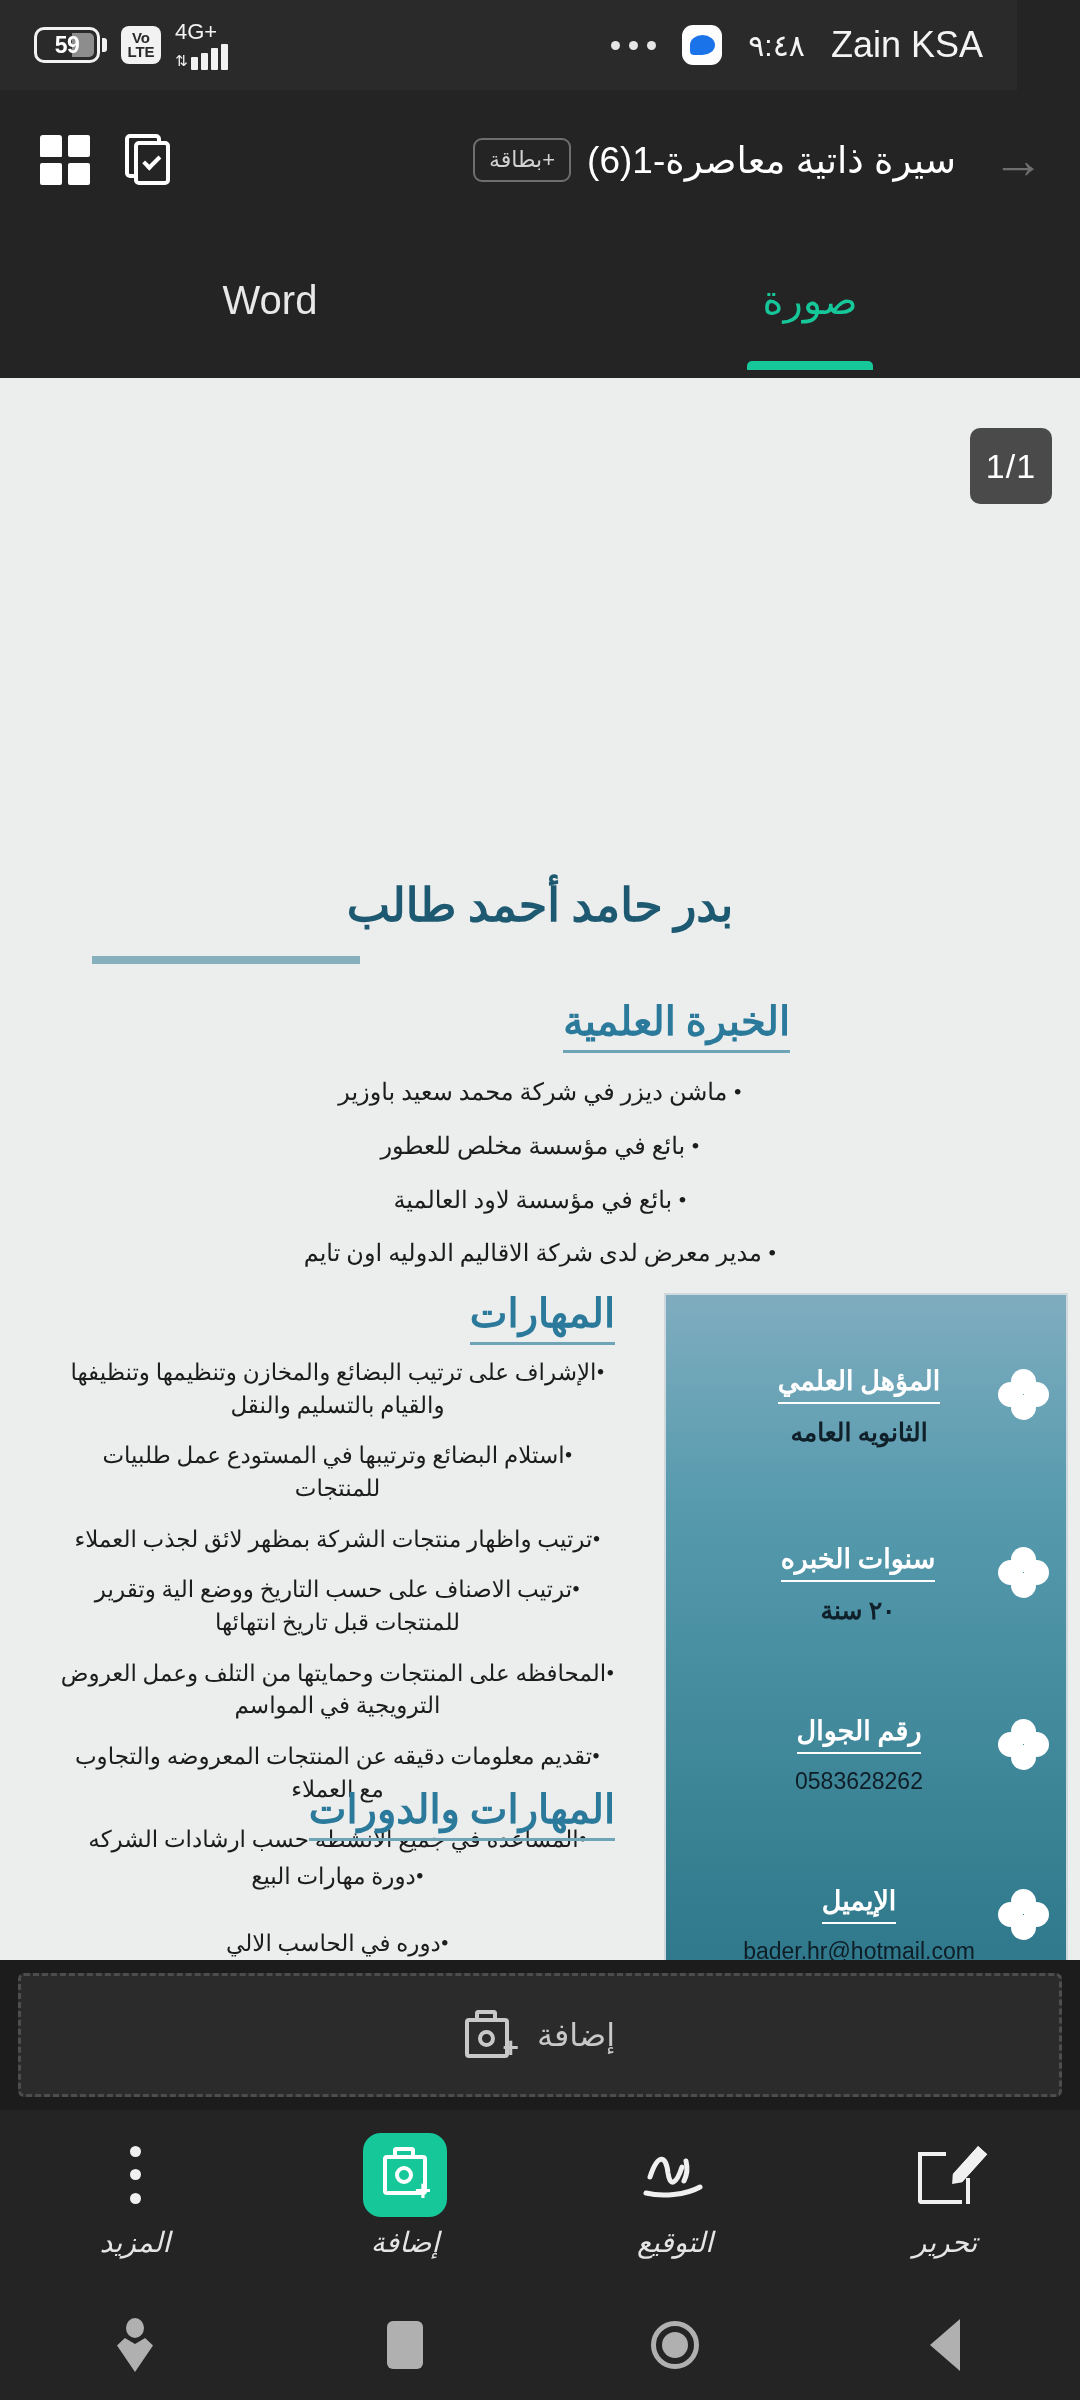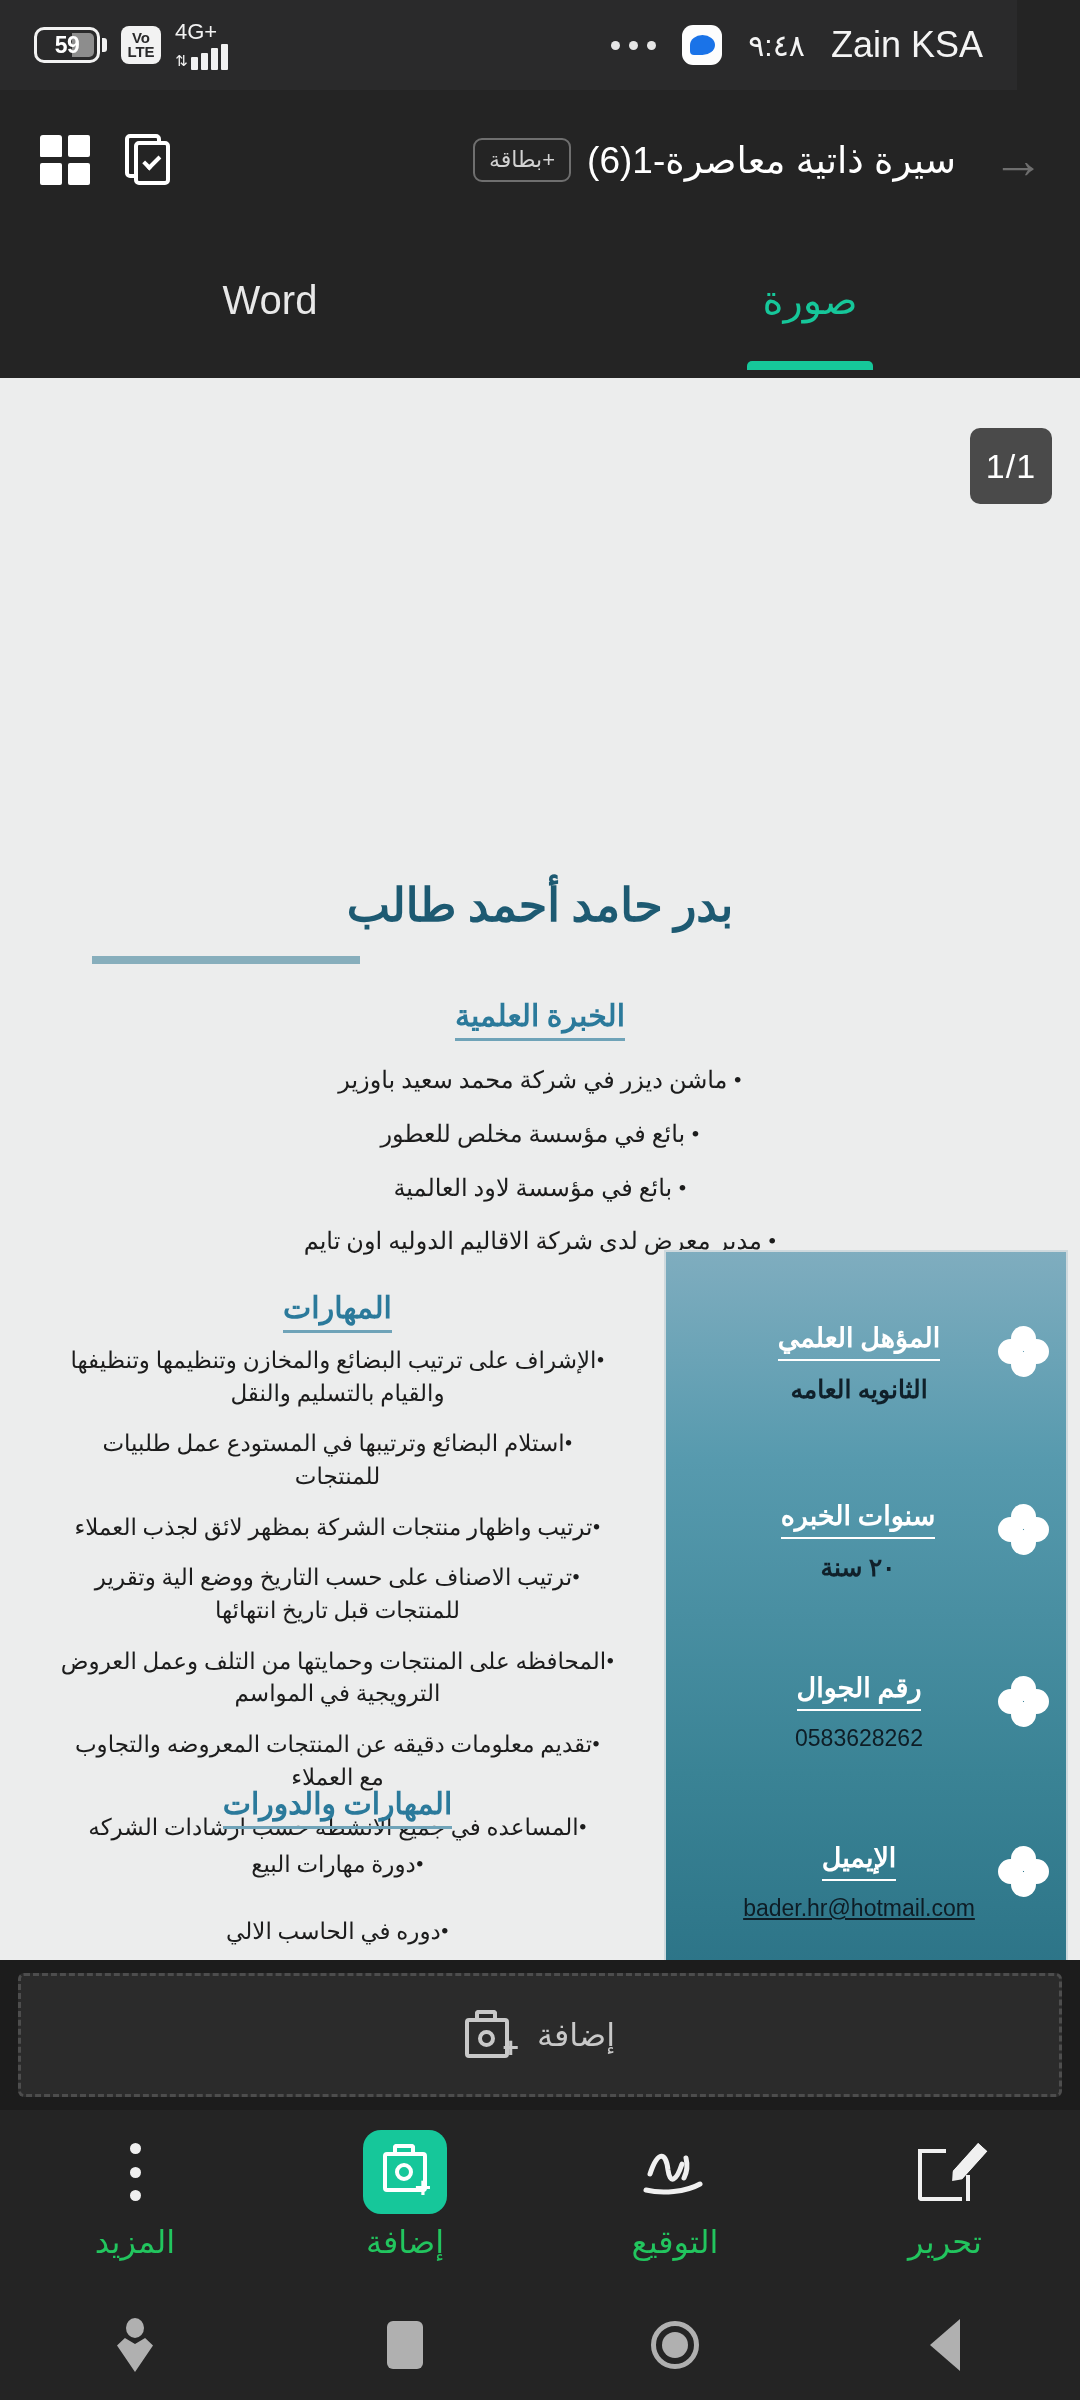--- a/index.html
+++ b/index.html
@@ -126,21 +126,21 @@
     direction: rtl; color: #1d5a72; font-size: 46px; font-weight: bold;
     font-family: "Liberation Serif", "DejaVu Serif", serif;
   }
   .name-rule {
     position: absolute; top: 578px; left: 92px; width: 268px; height: 8px;
     background: #87aebc;
   }
 
   
   .side-panel {
-    position: absolute; top: 872px; left: 664px; width: 404px; height: 950px;
+    position: absolute; top: 915px; left: 664px; width: 404px; height: 950px;
     background: linear-gradient(to bottom, #7fadbf 0%, #579aae 22%, #3a8395 55%, #1d6378 100%);
     border: 2px solid #cfd9dd;
     direction: rtl; color: #ffffff;
   }
   .sp-item {
     position: absolute; right: 14px; display: flex; align-items: flex-start; gap: 14px;
     width: 340px;
   }
   .clover { width: 54px; height: 54px; position: relative; flex-shrink: 0; margin-top: 4px; }
   .clover i {
@@ -161,21 +161,21 @@
     font-family: "Liberation Serif", "DejaVu Serif", serif;
   }
   .sp-value.plain { font-weight: normal; font-size: 23px; color: #0e1d26;
     font-family: "Liberation Sans", sans-serif; }
   .sp-value.link { text-decoration: underline; font-weight: normal; font-size: 23px;
     color: #0e1d26; font-family: "Liberation Sans", sans-serif; }
 
   
   .cv-col { position: absolute; direction: rtl; }
   .sec-head {
-    color: #2b7a9b; font-size: 30px; font-weight: bold; text-align: center;
+    color: #2b7a9b; font-size: 40px; font-weight: bold; 
     font-family: "Liberation Serif", "DejaVu Serif", serif;
   }
   .sec-head span { border-bottom: 3px solid #6fa3b8; padding-bottom: 5px; display: inline-block; }
   .bul-list { list-style: none; margin-top: 22px; }
   .bul-list li {
     font-size: 24px; color: #1c1c1c; line-height: 1.45; margin-bottom: 19px;
     text-align: center; font-family: "Liberation Serif", "DejaVu Serif", serif;
   }
   .bul-list li::before { content: "• "; }
 
@@ -217,21 +217,21 @@
     font-size: 28px; line-height: 1; font-weight: bold;
   }
 
   
   .action-bar {
     position: absolute; top: 2110px; left: 0; width: 1080px; height: 180px;
     background: #242424; display: flex; align-items: center; direction: rtl;
   }
   .act { flex: 1; display: flex; flex-direction: column; align-items: center;
          justify-content: center; gap: 18px; cursor: pointer; }
-  .act-label { color: #22c55e; font-size: 32px; }
+  .act-label { color: #e5e5e5; font-size: 28px; font-style: italic; }
   .act-ico { height: 66px; display: flex; align-items: center; justify-content: center; }
 
   .edit-ico { width: 54px; height: 58px; position: relative; }
   .edit-ico .sheet2 {
     position: absolute; left: 0; bottom: 0; width: 44px; height: 50px;
     border-left: 4px solid #f0f0f0; border-bottom: 4px solid #f0f0f0;
     border-radius: 0 0 0 4px;
   }
   .edit-ico .pen {
     position: absolute; right: -2px; top: -2px; width: 13px; height: 46px;

